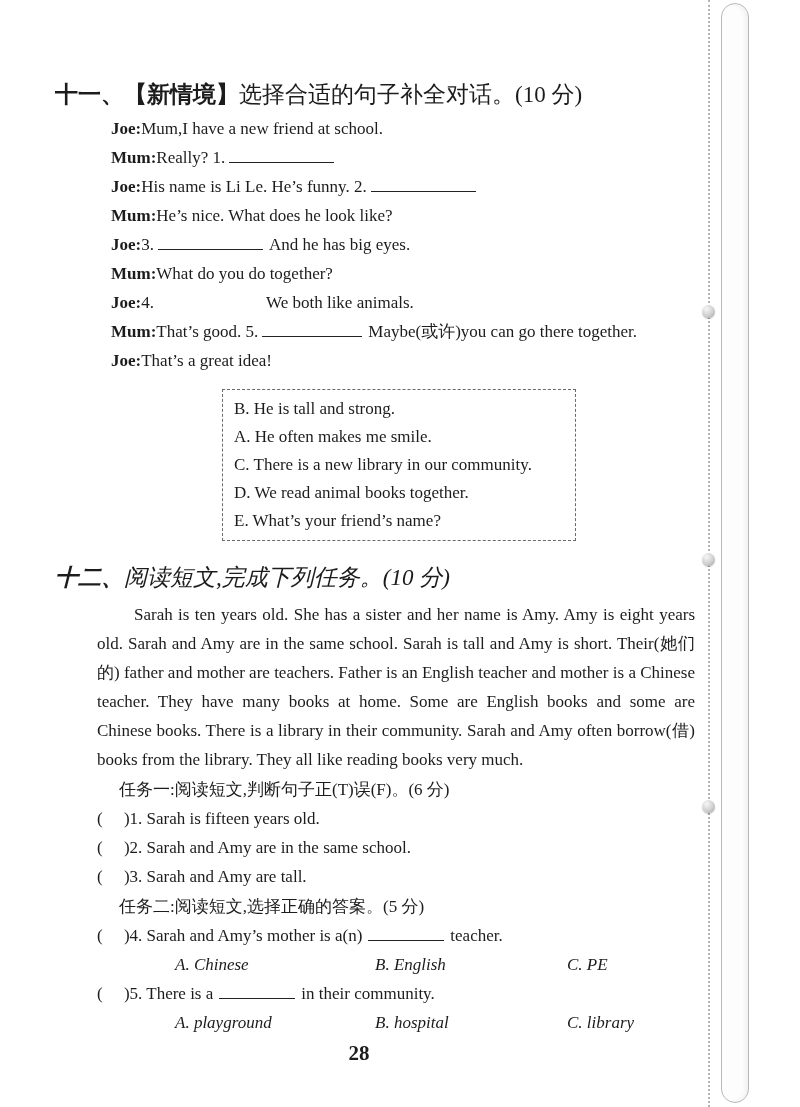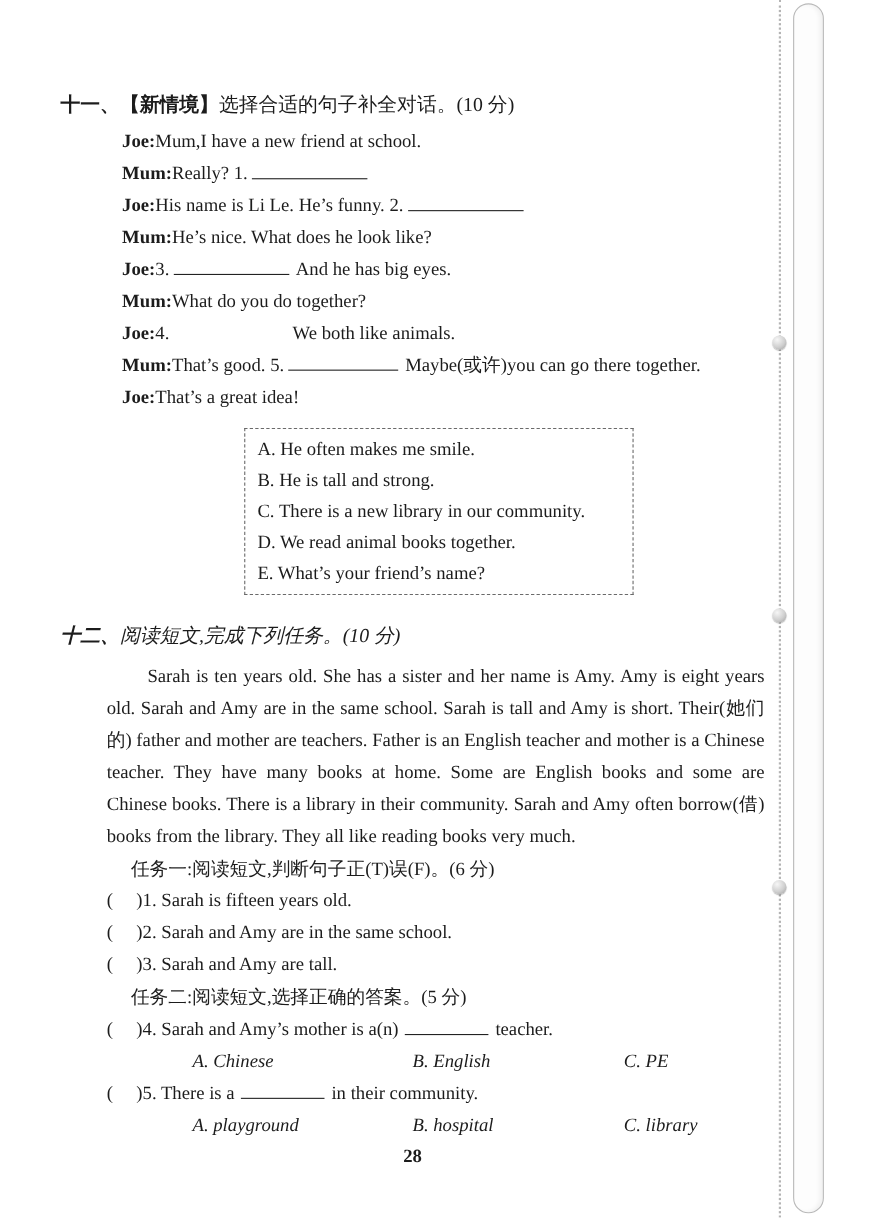--- a/index.html
+++ b/index.html
@@ -3,21 +3,21 @@
 <meta charset="utf-8">
 <style>
   html,body { margin:0; padding:0; background:#ffffff; }
   .page {
     position:relative; width:800px; height:1107px; background:#ffffff;
     font-family:"Liberation Serif","DejaVu Serif",serif;
     color:#1c1c1c; font-size:17px; overflow:hidden;
   }
   .content { position:absolute; left:55px; top:80px; width:640px; }
 
-  .sec-heading { line-height:30px; font-size:18px; }
+  .sec-heading { line-height:30px; font-size:23px; }
   .sec-num, .sec-tag { font-weight:bold; }
 
   .dialog { margin-left:42px; margin-top:4px; }
   .dline { line-height:29px; white-space:nowrap;margin-left:14px; }
   .speaker { font-weight:bold; }
   .blank {
     display:inline-block; width:105px; height:15px;
     border-bottom:1px solid #222; margin:0 6px 0 4px;
   }
   .blank.short { width:100px; }
@@ -40,22 +40,22 @@
   .mcq-blank {
     display:inline-block; width:76px; height:14px;
     border-bottom:1px solid #222; margin:0 6px 0 6px;
   }
   .opt-row { margin-left:120px; line-height:29px; display:flex;font-style:italic; }
   .opt-col-1 { width:200px; }
   .opt-col-2 { width:192px; }
   .opt-col-3 { flex:1; }
 
   .page-num {
-    position:absolute; top:1041px; left:55px; width:640px;
-    text-align:center; font-weight:bold; font-size:17px;
+    position:absolute; top:1041px; left:39px; width:640px;
+    text-align:center; font-weight:bold; font-size:21px;
   }
 
   .dotted-line {
     position:absolute; left:708px; top:0; height:1107px; width:0;
     border-left:2px dotted #b4b4b4;
   }
   .binding-dot {
     position:absolute; left:702px; width:13px; height:13px; border-radius:50%;
     background:radial-gradient(circle at 35% 30%, #f6f6f6, #cfcfcf 55%, #9e9e9e);
     box-shadow:0 1px 1px rgba(0,0,0,0.25);
@@ -101,22 +101,22 @@
       </div>
       <div class="dline">
         <span class="speaker">Mum:</span><span>That’s good. 5.</span><span class="blank short"></span><span>Maybe(或许)you can go there together.</span>
       </div>
       <div class="dline">
         <span class="speaker">Joe:</span><span>That’s a great idea!</span>
       </div>
     </div>
 
     <div class="options-box">
+      <div class="opt">B. He is tall and strong.</div>
       <div class="opt">A. He often makes me smile.</div>
-      <div class="opt">B. He is tall and strong.</div>
       <div class="opt">C. There is a new library in our community.</div>
       <div class="opt">D. We read animal books together.</div>
       <div class="opt">E. What’s your friend’s name?</div>
     </div>
 
     <div class="sec-heading h12">
       <span class="sec-num">十二、</span><span>阅读短文,完成下列任务。(10 分)</span>
     </div>
 
     <div class="passage">Sarah is ten years old. She has a sister and her name is Amy. Amy is eight years old. Sarah and Amy are in the same school. Sarah is tall and Amy is short. Their(她们的) father and mother are teachers. Father is an English teacher and mother is a Chinese teacher. They have many books at home. Some are English books and some are Chinese books. There is a library in their community. Sarah and Amy often borrow(借) books from the library. They all like reading books very much.</div>

